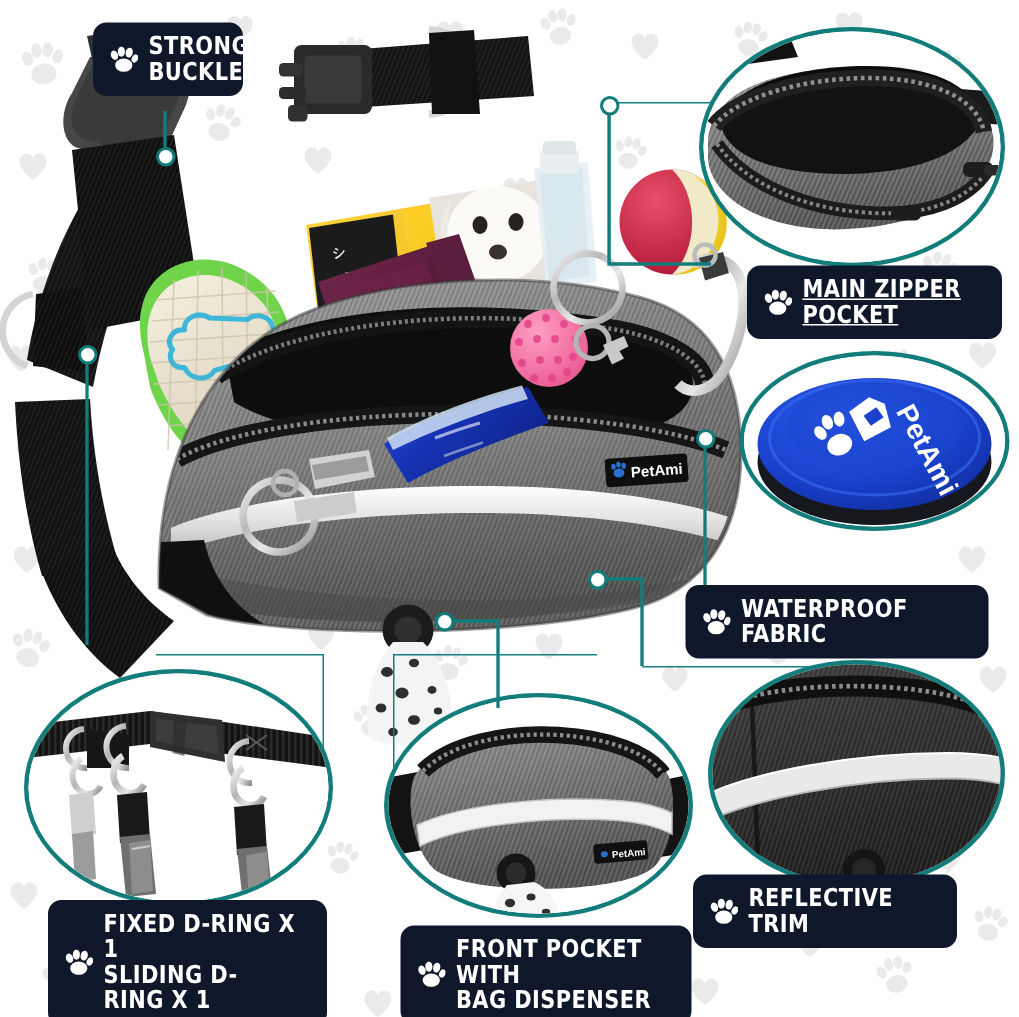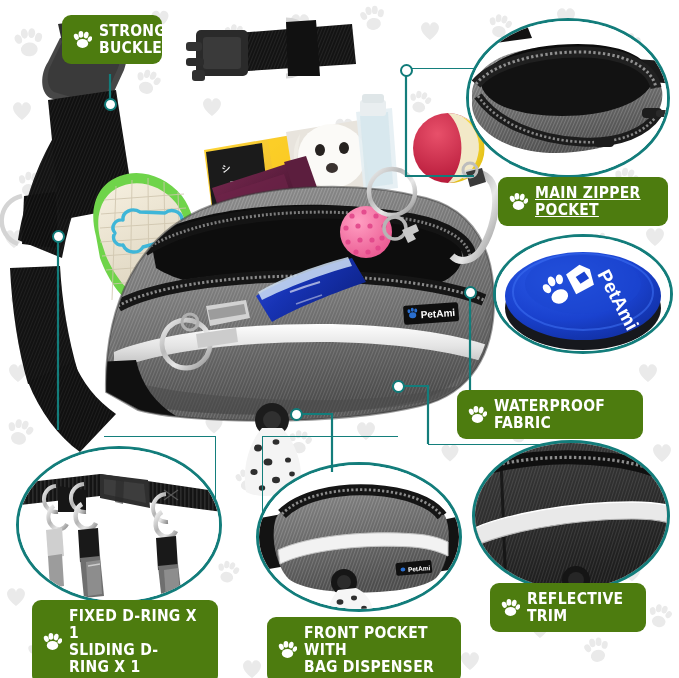--- a/index.html
+++ b/index.html
@@ -5,21 +5,21 @@
   html,body{margin:0;padding:0;background:#fff;}
   body{width:679px;height:678px;overflow:hidden;font-family:"Liberation Sans",sans-serif;}
   #stage{position:relative;width:679px;height:678px;background:#ffffff;overflow:hidden;}
 
   
   .bg-wm{position:absolute;inset:0;pointer-events:none;opacity:1;}
 
   
   .label{
     position:absolute;
-    background:#4d7c0f;
+    background:#0f172a;
     color:#ffffff;
     border-radius:9px;
     display:flex;
     align-items:center;
     gap:7px;
     padding:7px 13px 8px 11px;
     box-sizing:border-box;
     z-index:40;
   }
   .label .paw{flex:0 0 auto;width:19px;height:19px;}
@@ -713,34 +713,34 @@
       <ellipse cx="4.2" cy="8.6" rx="3" ry="4" transform="rotate(-20 4.2 8.6)"></ellipse>
       <ellipse cx="10" cy="5.6" rx="3" ry="4.2"></ellipse>
       <ellipse cx="16.6" cy="6.4" rx="3" ry="4.2" transform="rotate(14 16.6 6.4)"></ellipse>
       <ellipse cx="21.4" cy="11.4" rx="2.6" ry="3.6" transform="rotate(28 21.4 11.4)"></ellipse>
         </svg>
     </span>
     <span class="txt">MAIN ZIPPER
 POCKET</span>
   </div>
 
-  <div class="label" style="left:457px;top:390px;width:186px;">
+  <div class="label" style="left:457px;top:390px;width:202px;">
     <span class="paw">
       <svg viewBox="0 0 24 24">
           <ellipse cx="12" cy="17" rx="7.2" ry="5.6"></ellipse>
       <ellipse cx="4.2" cy="8.6" rx="3" ry="4" transform="rotate(-20 4.2 8.6)"></ellipse>
       <ellipse cx="10" cy="5.6" rx="3" ry="4.2"></ellipse>
       <ellipse cx="16.6" cy="6.4" rx="3" ry="4.2" transform="rotate(14 16.6 6.4)"></ellipse>
       <ellipse cx="21.4" cy="11.4" rx="2.6" ry="3.6" transform="rotate(28 21.4 11.4)"></ellipse>
         </svg>
     </span>
     <span class="txt">WATERPROOF FABRIC</span>
   </div>
 
-  <div class="label" style="left:490px;top:583px;width:156px;">
+  <div class="label" style="left:462px;top:583px;width:176px;">
     <span class="paw">
       <svg viewBox="0 0 24 24">
           <ellipse cx="12" cy="17" rx="7.2" ry="5.6"></ellipse>
       <ellipse cx="4.2" cy="8.6" rx="3" ry="4" transform="rotate(-20 4.2 8.6)"></ellipse>
       <ellipse cx="10" cy="5.6" rx="3" ry="4.2"></ellipse>
       <ellipse cx="16.6" cy="6.4" rx="3" ry="4.2" transform="rotate(14 16.6 6.4)"></ellipse>
       <ellipse cx="21.4" cy="11.4" rx="2.6" ry="3.6" transform="rotate(28 21.4 11.4)"></ellipse>
         </svg>
     </span>
     <span class="txt">REFLECTIVE TRIM</span>

